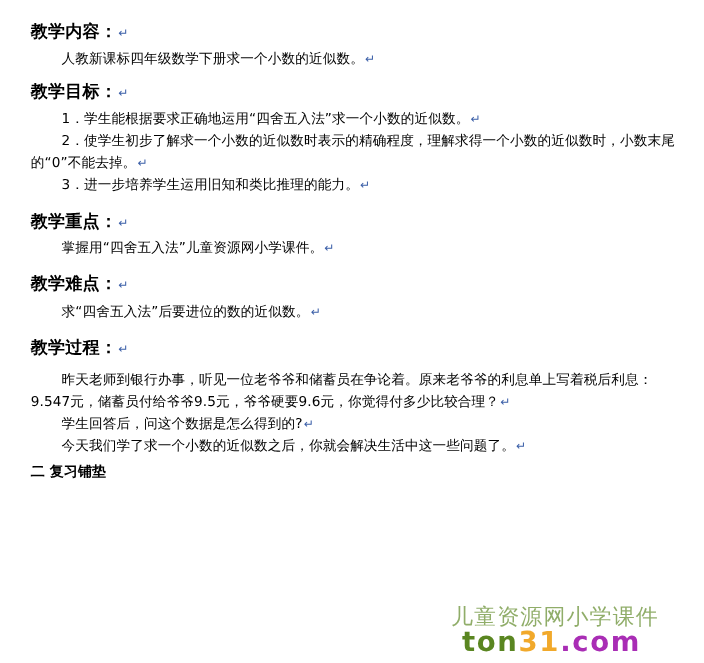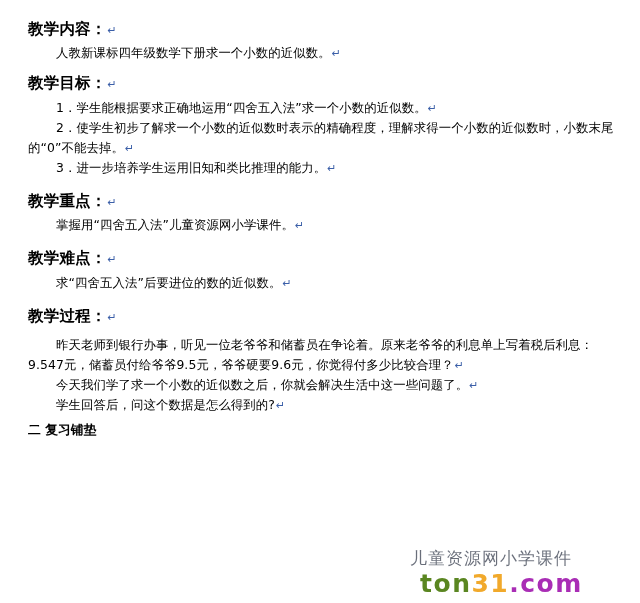--- a/index.html
+++ b/index.html
@@ -67,22 +67,22 @@
     width: 236px;
     height: 56px;
     pointer-events: none;
     user-select: none;
   }
   .wm-text {
     position: absolute;
     left: 8px;
     top: 2px;
     font-family: "DejaVu Sans", sans-serif;
-    font-size: 17px;
-    color: #0f172a;
+    font-size: 20px;
+    color: #4d7c0f;
     opacity: 0.62;
     letter-spacing: 1px;
     white-space: nowrap;
   }
   .wm-logo {
     position: absolute;
     left: 18px;
     top: 24px;
     font-family: "DejaVu Sans", "Liberation Sans", sans-serif;
     font-size: 25px;
@@ -146,24 +146,24 @@
   <div class="heading">
     <span>教学过程：</span><span class="pilcrow">↵</span>
   </div>
 
   <div class="gap-sm"></div>
 
   <div class="para">
     <span>昨天老师到银行办事，听见一位老爷爷和储蓄员在争论着。原来老爷爷的利息单上写着税后利息：9.547元，储蓄员付给爷爷9.5元，爷爷硬要9.6元，你觉得付多少比较合理？</span><span class="pilcrow">↵</span>
   </div>
   <div class="para">
-    <span>今天我们学了求一个小数的近似数之后，你就会解决生活中这一些问题了。</span><span class="pilcrow">↵</span>
+    <span>学生回答后，问这个数据是怎么得到的?</span><span class="pilcrow">↵</span>
   </div>
   <div class="para">
-    <span>学生回答后，问这个数据是怎么得到的?</span><span class="pilcrow">↵</span>
+    <span>今天我们学了求一个小数的近似数之后，你就会解决生活中这一些问题了。</span><span class="pilcrow">↵</span>
   </div>
 
   <div class="gap-sm"></div>
 
   <div class="subheading">
     <span>二 复习铺垫</span>
   </div>
 
   <div class="watermark">
     <div class="wm-text">儿童资源网小学课件</div>

